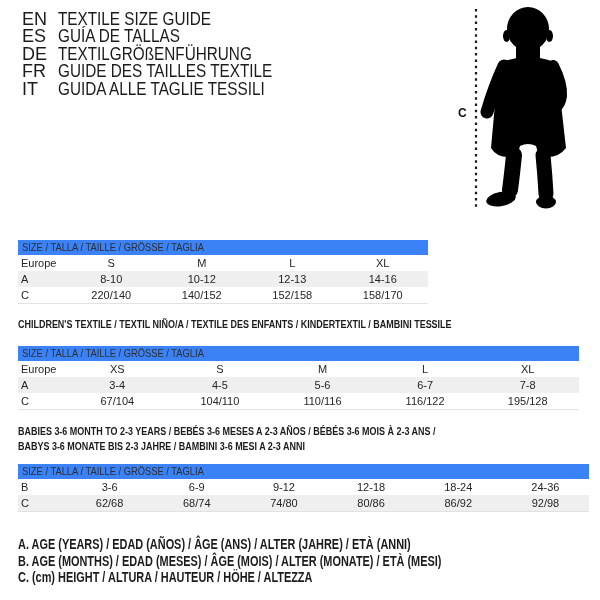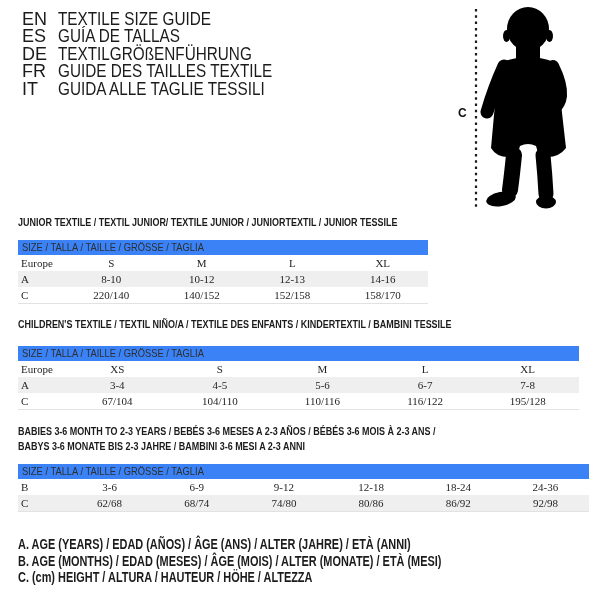--- a/index.html
+++ b/index.html
@@ -21,21 +21,21 @@
   
   .stitle{position:absolute;left:18px;font-weight:700;font-size:11.5px;line-height:15px;white-space:nowrap;}
 
   
   .table{position:absolute;left:18px;}
   .size-bar{height:15px;line-height:15px;background:#3b82f6;color:#2e2e2e;
             font-size:11px;padding-left:4px;overflow:hidden;}
   .trow{display:grid;height:16px;align-items:center;font-size:11px;color:#252525;}
   .trow.shaded{background:#efefef;}
   .trow.last{border-bottom:1px solid #e2e2e2;}
-  .tcell{text-align:center;line-height:16px;overflow:hidden;font-family:Liberation Serif, serif;}
+  .tcell{text-align:center;line-height:16px;overflow:hidden;}
   .tcell.label{text-align:left;padding-left:3px;}
 
   
   .footnotes{position:absolute;left:18px;top:536px;}
   .fline{height:16.5px;line-height:16.5px;font-size:14px;font-weight:700;}
 </style>
 </head>
 <body>
 
 <div class="page">
@@ -75,23 +75,20 @@
       <path d="M64,66 Q54,88 47,112" stroke="#000" stroke-width="13" stroke-linecap="round" fill="none"></path>
       <path d="M113,66 Q122,84 121,96 Q120,104 114,109" stroke="#000" stroke-width="12" stroke-linecap="round" fill="none"></path>
       <path d="M55,104 Q88,116 121,104 L126,148 Q117,160 99,156 L96,146 Q88,142 80,146 L77,156 Q58,160 51,148 Z"></path>
       <path d="M74,155 Q72,175 70,190" stroke="#000" stroke-width="16" stroke-linecap="round" fill="none"></path>
       <path d="M103,155 Q105,175 106,194" stroke="#000" stroke-width="15" stroke-linecap="round" fill="none"></path>
       <ellipse cx="61" cy="199" rx="15" ry="7" transform="rotate(-10 61 199)"></ellipse>
       <ellipse cx="106" cy="202" rx="10" ry="6.5"></ellipse>
     </g>
   </svg>
 
-  <div class="stitle" style="top:215px">
-    <span class="cond">JUNIOR TEXTILE / TEXTIL JUNIOR/ TEXTILE JUNIOR / JUNIORTEXTIL / JUNIOR TESSILE</span>
-  </div>
   <div class="table" style="top:240px;width:410px">
     <div class="size-bar">
       <span class="cond85">SIZE / TALLA / TAILLE / GRÖSSE / TAGLIA</span>
     </div>
     <div>
         <div class="trow" style="grid-template-columns: 48px repeat(4, 1fr);">
           <div class="tcell label">Europe</div>
           <div class="tcell">S</div>
           <div class="tcell">M</div>
           <div class="tcell">L</div>

